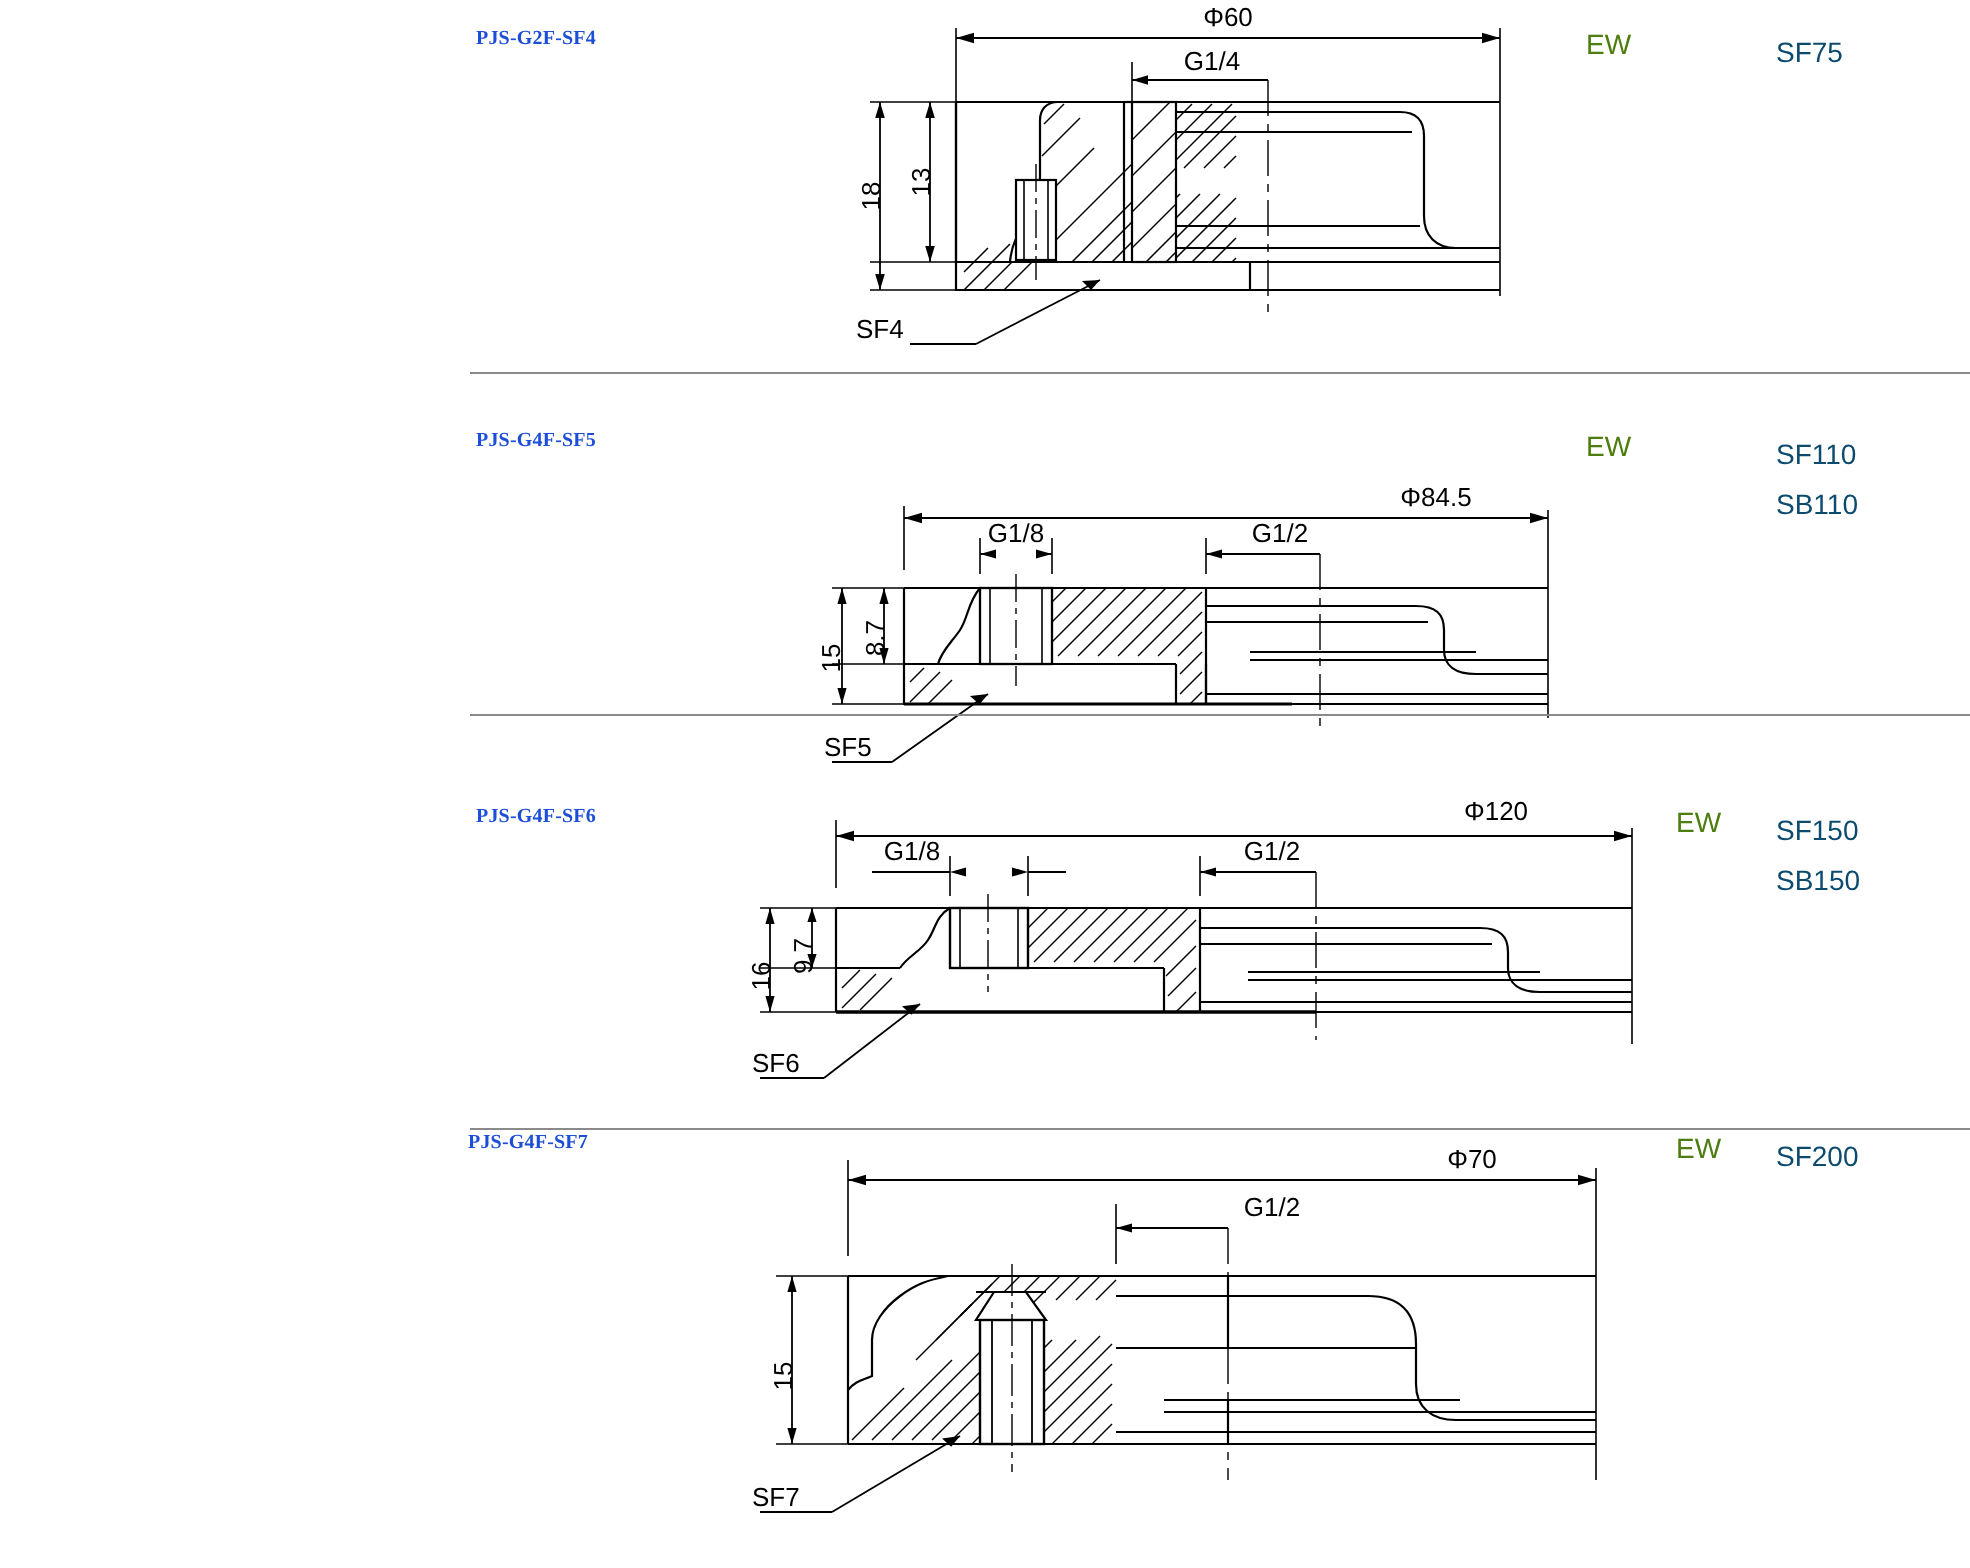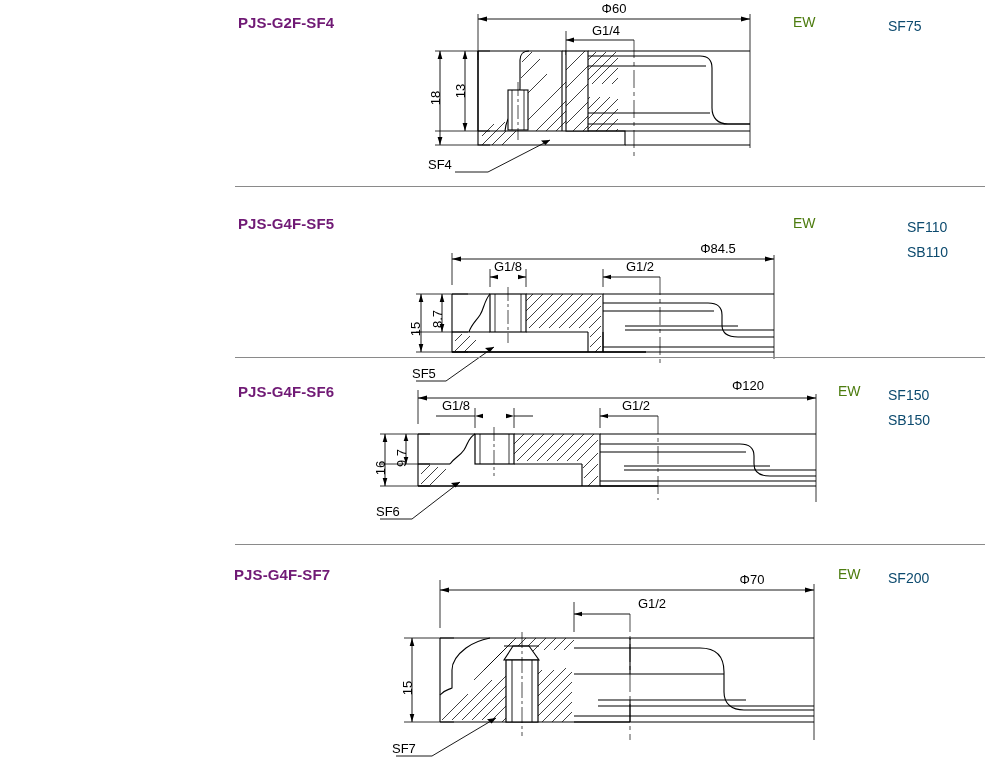--- a/index.html
+++ b/index.html
@@ -27,25 +27,25 @@
   }
   .row-sep {
     position: absolute;
     left: 235px;
     width: 750px;
     height: 1px;
     background: #8a8a8a;
   }
   .model-label {
     position: absolute;
-    font-family: Liberation Sans, sans-serif;
+    font-family: Liberation Serif, serif;
     font-weight: bold;
-    font-size: 15px;
+    font-size: 10px;
     letter-spacing: 0.1px;
-    color: #701a75;
+    color: #1d4ed8;
     white-space: nowrap;
   }
   .col-ew {
     position: absolute;
     font-family: "Liberation Sans", sans-serif;
     font-size: 14px;
     color: #4d7c0f;
     white-space: nowrap;
   }
   .col-sf {
@@ -181,21 +181,21 @@
 
     <div class="row-sep" style="top:186px;"></div>
   </div>
 
   <div class="row" style="top:187px;height:175px;">
 
     <div class="model-label" style="left:238px; top:28px;">PJS-G4F-SF5</div>
 
     <div class="col-ew" style="left:793px; top:28px;">EW</div>
 
-    <div class="col-sf" style="left:888px; top:28px;margin-left:19px;">
+    <div class="col-sf" style="left:888px; top:28px;">
       <span class="sf-line">SF110</span>
       <span class="sf-line">SB110</span>
     </div>
 
     <div class="drawing" style="left:398px; top:10px; width:392px; height:160px;margin-top:40px;">
       <svg width="392" height="160" viewBox="0 0 392 160">
         <g stroke="#000" fill="none" stroke-width="1" shape-rendering="geometricPrecision">
 
           <line x1="54" y1="16" x2="54" y2="48" stroke-width="0.8"></line>
           <line x1="54" y1="22" x2="376" y2="22" stroke-width="0.9"></line>
@@ -281,21 +281,21 @@
         <text class="dimtxt" x="242" y="34" text-anchor="middle">G1/2</text>
         <text class="dimtxt" x="22" y="92" text-anchor="middle" transform="rotate(-90 22 92)">15</text>
         <text class="dimtxt" x="44" y="82" text-anchor="middle" transform="rotate(-90 44 82)">8.7</text>
         <text class="dimtxt" x="14" y="141" text-anchor="start">SF5</text>
       </svg>
     </div>
 
     <div class="row-sep" style="top:170px;"></div>
   </div>
 
-  <div class="row" style="top:360px;height:188px;">
+  <div class="row" style="top:380px;height:188px;">
 
     <div class="model-label" style="left:238px; top:23px;">PJS-G4F-SF6</div>
 
     <div class="col-ew" style="left:838px; top:23px;">EW</div>
 
     <div class="col-sf" style="left:888px; top:23px;">
       <span class="sf-line">SF150</span>
       <span class="sf-line">SB150</span>
     </div>
 
@@ -394,21 +394,21 @@
   <div class="row" style="top:550px;height:234px;">
 
     <div class="model-label" style="left:224px; top:16px;margin-left:10px;">PJS-G4F-SF7</div>
 
     <div class="col-ew" style="left:838px; top:16px;">EW</div>
 
     <div class="col-sf" style="left:888px; top:16px;">
       <span class="sf-line">SF200</span>
     </div>
 
-    <div class="drawing" style="left:384px; top:20px; width:460px; height:214px;">
+    <div class="drawing" style="left:368px; top:20px; width:460px; height:214px;">
       <svg width="460" height="214" viewBox="0 0 460 214">
         <g stroke="#000" fill="none" stroke-width="1" shape-rendering="geometricPrecision">
 
           <line x1="56" y1="10" x2="56" y2="58" stroke-width="0.8"></line>
           <line x1="56" y1="20" x2="430" y2="20" stroke-width="0.9"></line>
           <path d="M56,20 l9,-2.6 l0,5.2 z" fill="#000" stroke="none"></path>
           <path d="M430,20 l-9,-2.6 l0,5.2 z" fill="#000" stroke="none"></path>
           <line x1="430" y1="14" x2="430" y2="170" stroke-width="0.8"></line>
 
           <line x1="190" y1="32" x2="190" y2="62" stroke-width="0.8"></line>

